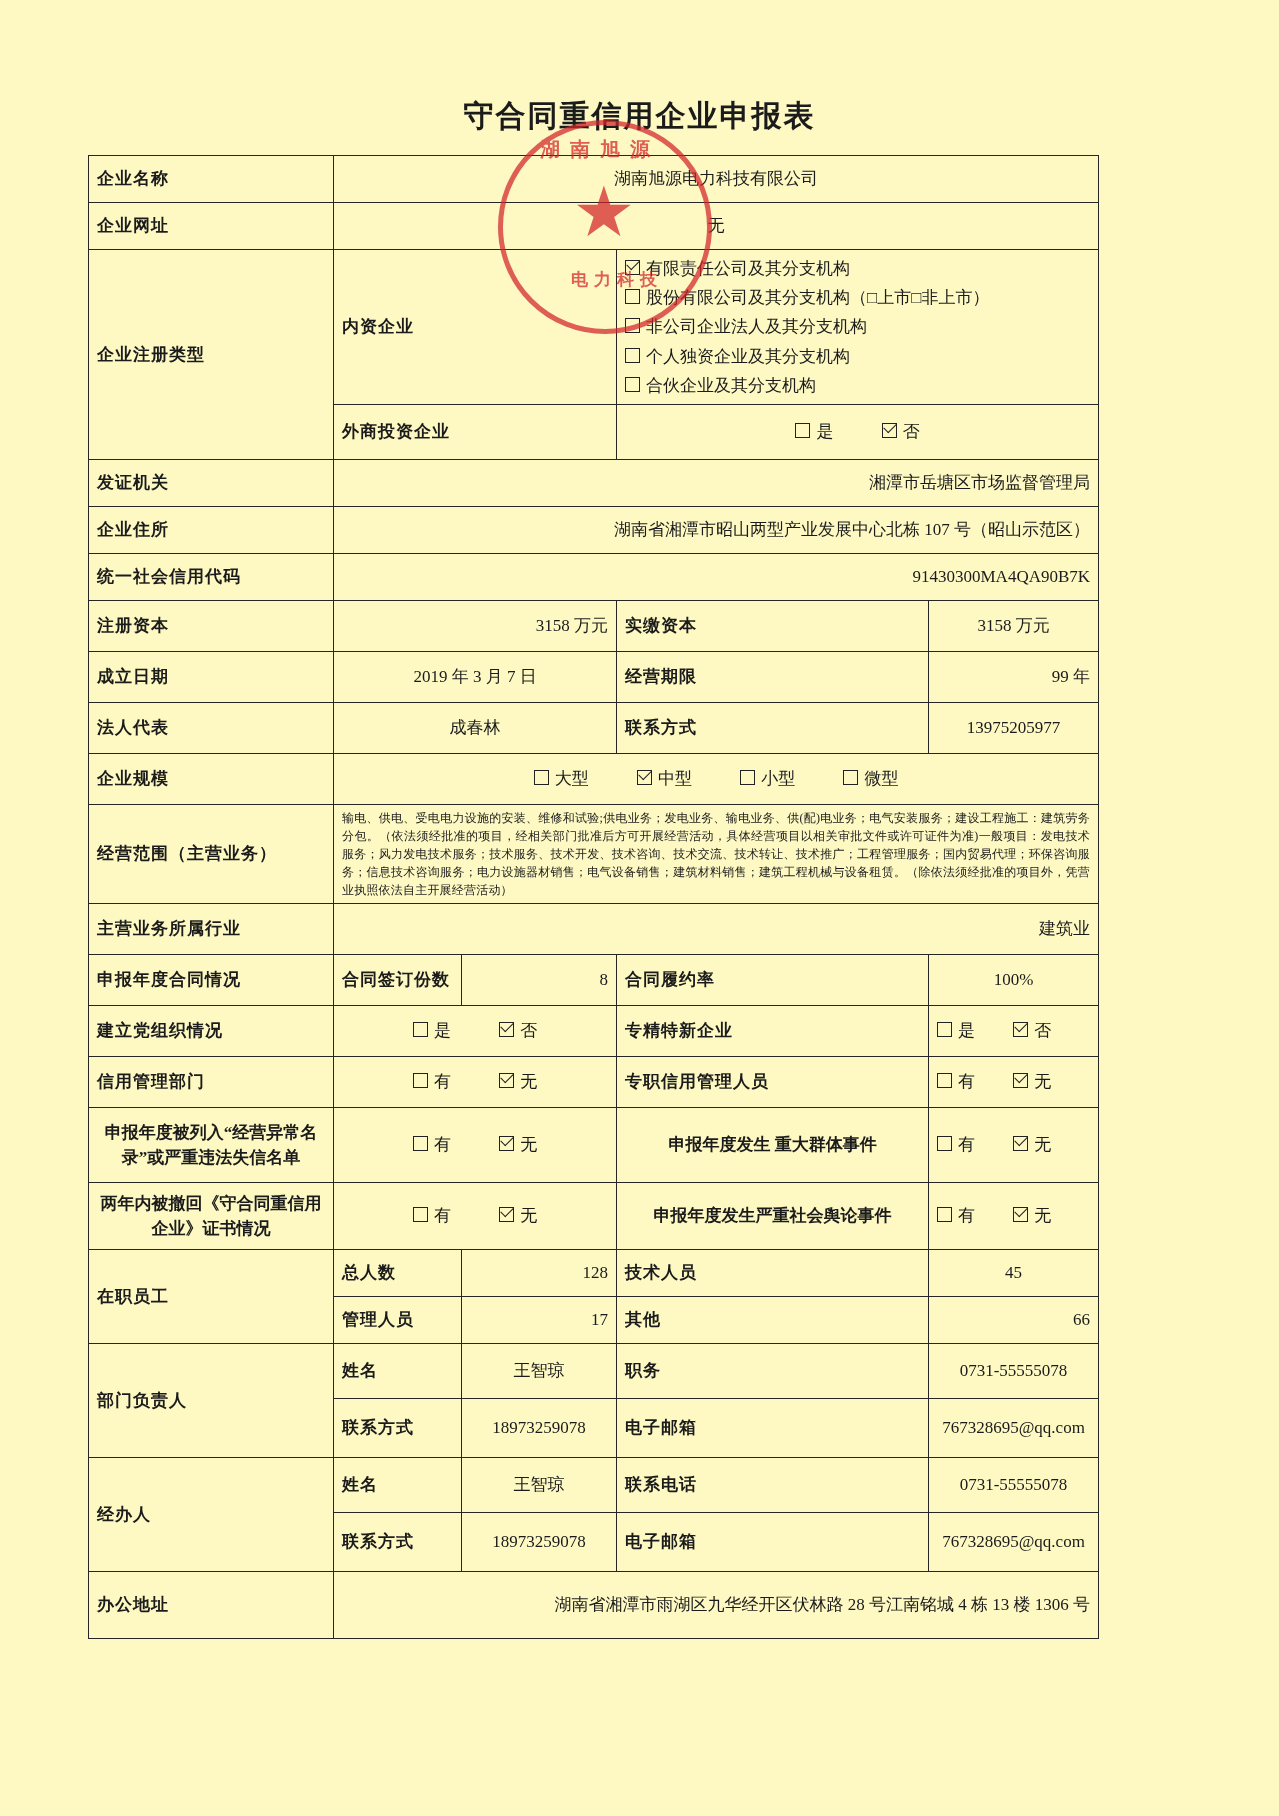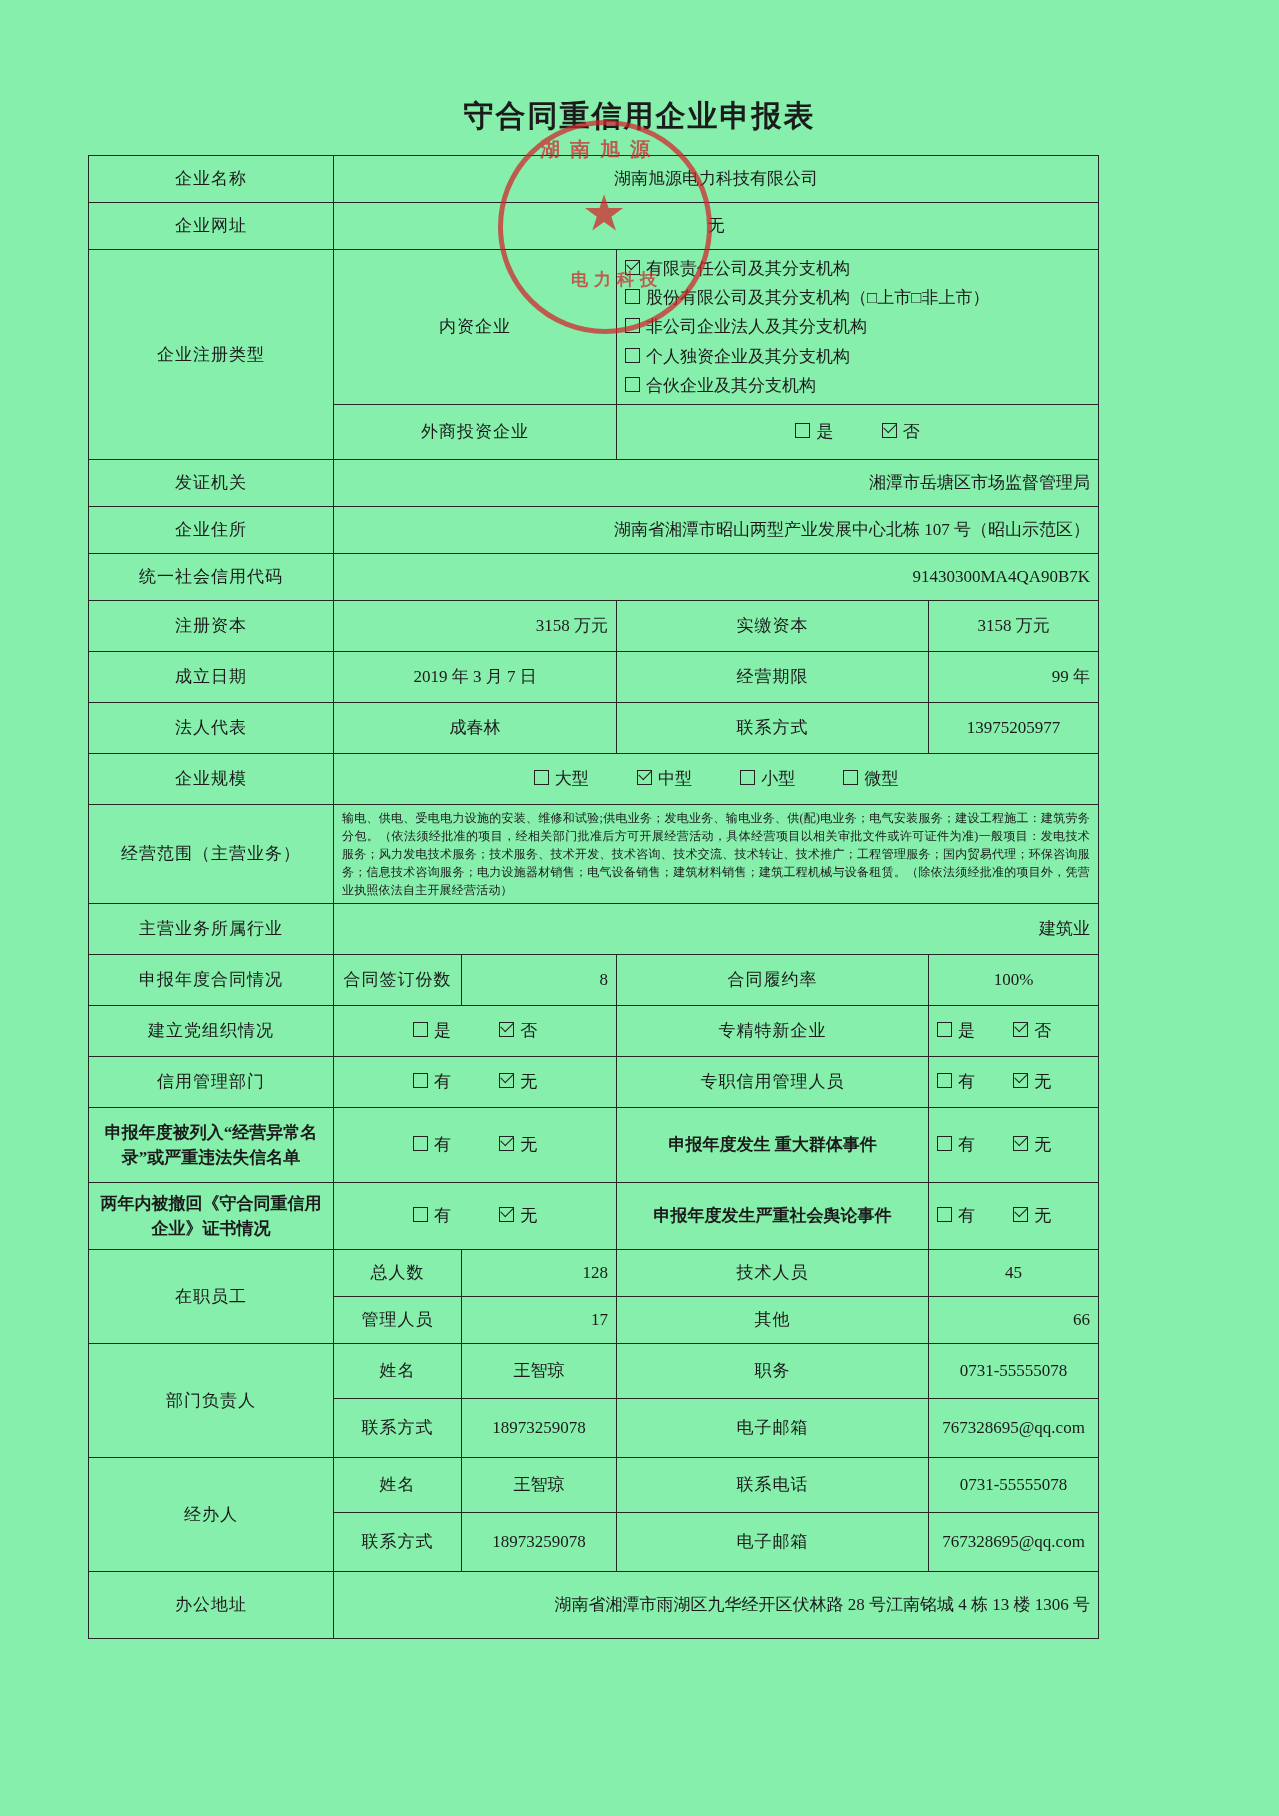--- a/index.html
+++ b/index.html
@@ -13,21 +13,21 @@
     position: relative;
     font-family: "Liberation Serif", "DejaVu Serif", serif;
     color: #1b1b1b;
     overflow: hidden;
   }
   .page {
     position: absolute;
     left: 0; top: 0;
     width: 1279px;
     height: 1816px;
-    background: #86efac;
+    background: #fef9c3;
   }
   .title {
     position: absolute;
     left: 0;
     top: 96px;
     width: 1279px;
     text-align: center;
     font-size: 30px;
     font-weight: bold;
     letter-spacing: 2px;
@@ -42,22 +42,22 @@
     table-layout: fixed;
     font-size: 17px;
   }
   table.form td {
     border: 1px solid #262626;
     padding: 4px 8px;
     vertical-align: middle;
     line-height: 1.5;
   }
   .lbl {
-    text-align: center;
-    font-weight: normal;
+    text-align: left;
+    font-weight: bold;
     letter-spacing: 1px;
     white-space: nowrap;
   }
   .lbl-tight {
     text-align: center;
     font-weight: bold;
     letter-spacing: 0px;
     line-height: 1.55;
   }
   .val {
@@ -121,21 +121,20 @@
   }
   
   .seal {
     position: absolute;
     left: 496px;
     top: 118px;
     width: 216px;
     height: 216px;
     pointer-events: none;
     opacity: 0.72;
-    font-family: Liberation Mono, monospace;
   }
   .seal .ring {
     position: absolute;
     left: 2px; top: 2px;
     width: 204px; height: 204px;
     border: 5px solid #d2232a;
     border-radius: 50%;
   }
   .seal .star {
     position: absolute;

